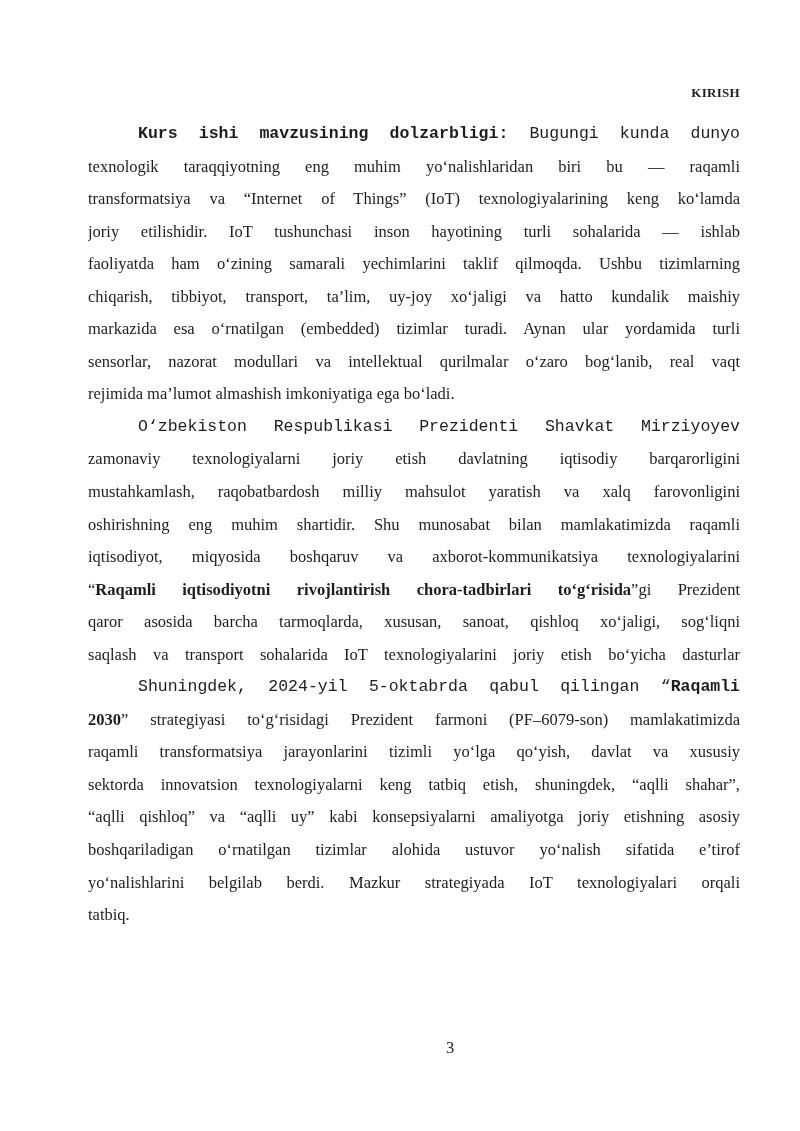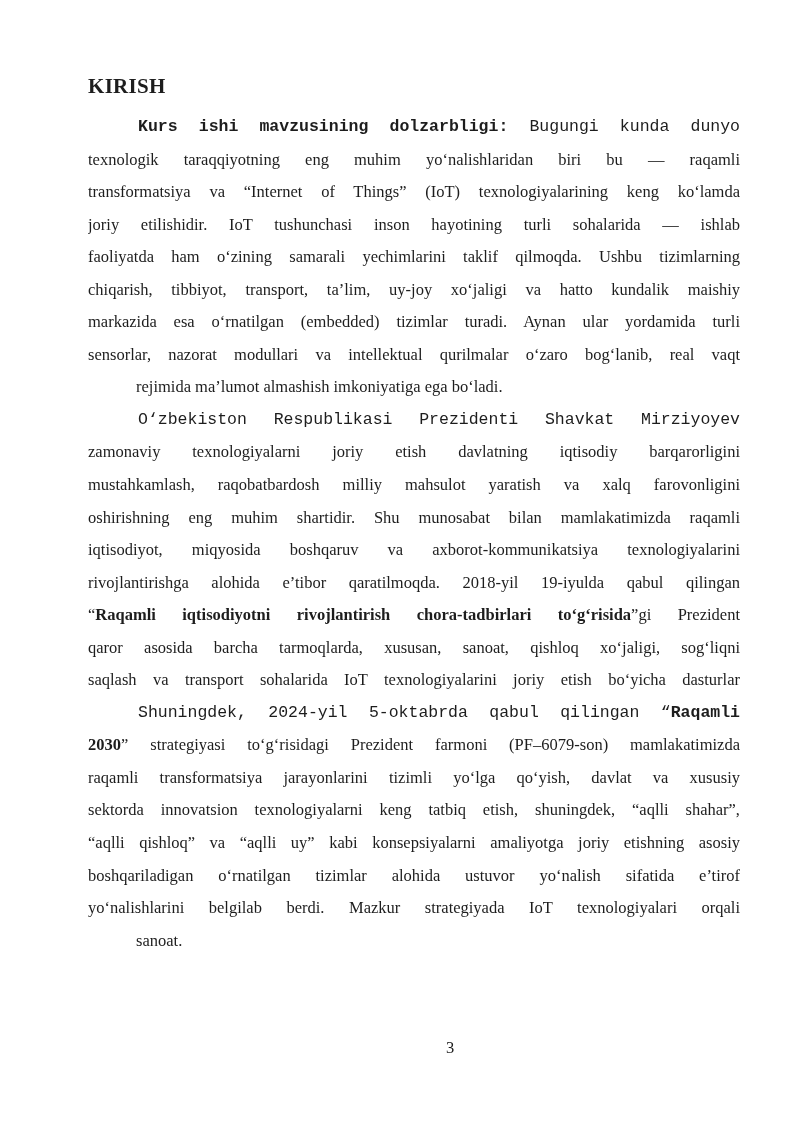--- a/index.html
+++ b/index.html
@@ -18,23 +18,23 @@
   }
   .text-column {
     position: absolute;
     left: 88px;
     top: 70px;
     width: 652px;
   }
   .doc-title {
     height: 24px;
     line-height: 24px;
-    margin: 4px 0 13px 0;
-    text-align: left;
-    font-size: 21px;
+    margin: 11px 0 13px 0;
+    text-align: right;
+    font-size: 13px;
     font-weight: bold;
     letter-spacing: 0.3px;
   }
   .paragraph {
     margin: 0;
     padding: 0;
   }
   .line {
     height: 32.55px;
     line-height: 32.55px;
@@ -44,21 +44,20 @@
     overflow: hidden;
     white-space: normal;
   }
   .line.first {
     padding-left: 50px;
     font-family: Liberation Mono, monospace;
   }
   .line.end {
     text-align: left;
     text-align-last: left;
-    margin-left: 48px;
   }
   .seg.bold {
     font-weight: bold;
   }
   .page-number {
     position: absolute;
     left: 100px;
     right: 0;
     top: 1036px;
     height: 24px;
@@ -84,31 +83,30 @@
           <div class="line"><span class="seg">markazida esa o‘rnatilgan (embedded) tizimlar turadi. Aynan ular yordamida turli</span></div>
           <div class="line"><span class="seg">sensorlar, nazorat modullari va intellektual qurilmalar o‘zaro bog‘lanib, real vaqt</span></div>
           <div class="line end"><span class="seg">rejimida ma’lumot almashish imkoniyatiga ega bo‘ladi.</span></div>
         </div>
         <div class="paragraph">
           <div class="line first"><span class="seg">O‘zbekiston Respublikasi Prezidenti Shavkat Mirziyoyev ta’kidlaganidek,</span></div>
           <div class="line"><span class="seg">zamonaviy texnologiyalarni joriy etish davlatning iqtisodiy barqarorligini</span></div>
           <div class="line"><span class="seg">mustahkamlash, raqobatbardosh milliy mahsulot yaratish va xalq farovonligini</span></div>
           <div class="line"><span class="seg">oshirishning eng muhim shartidir. Shu munosabat bilan mamlakatimizda raqamli</span></div>
           <div class="line"><span class="seg">iqtisodiyot, miqyosida boshqaruv va axborot-kommunikatsiya texnologiyalarini</span></div>
-          <div class="line"><span class="seg">rivojlantirishga alohida e’tibor qaratilmoqda. 2018-yil 19-iyulda qabul qilingan</span></div>
           <div class="line"><span class="seg">“</span><span class="seg bold">Raqamli iqtisodiyotni rivojlantirish chora-tadbirlari to‘g‘risida</span><span class="seg">”gi Prezident</span></div>
           <div class="line"><span class="seg">qaror asosida barcha tarmoqlarda, xususan, sanoat, qishloq xo‘jaligi, sog‘liqni</span></div>
           <div class="line"><span class="seg">saqlash va transport sohalarida IoT texnologiyalarini joriy etish bo‘yicha dasturlar</span></div>
         </div>
         <div class="paragraph">
           <div class="line first"><span class="seg">Shuningdek, 2024-yil 5-oktabrda qabul qilingan “</span><span class="seg bold">Raqamli O‘belgilab –</span></div>
           <div class="line"><span class="seg bold">2030</span><span class="seg">” strategiyasi to‘g‘risidagi Prezident farmoni (PF–6079-son) mamlakatimizda</span></div>
           <div class="line"><span class="seg">raqamli transformatsiya jarayonlarini tizimli yo‘lga qo‘yish, davlat va xususiy</span></div>
           <div class="line"><span class="seg">sektorda innovatsion texnologiyalarni keng tatbiq etish, shuningdek, “aqlli shahar”,</span></div>
           <div class="line"><span class="seg">“aqlli qishloq” va “aqlli uy” kabi konsepsiyalarni amaliyotga joriy etishning asosiy</span></div>
           <div class="line"><span class="seg">boshqariladigan o‘rnatilgan tizimlar alohida ustuvor yo‘nalish sifatida e’tirof</span></div>
           <div class="line"><span class="seg">yo‘nalishlarini belgilab berdi. Mazkur strategiyada IoT texnologiyalari orqali</span></div>
-          <div class="line end"><span class="seg">sanoat.</span></div>
+          <div class="line end"><span class="seg">tatbiq.</span></div>
         </div>
       </div>
   </div>
   <div class="page-number">3</div>
 </div>
 
 </body></html>

